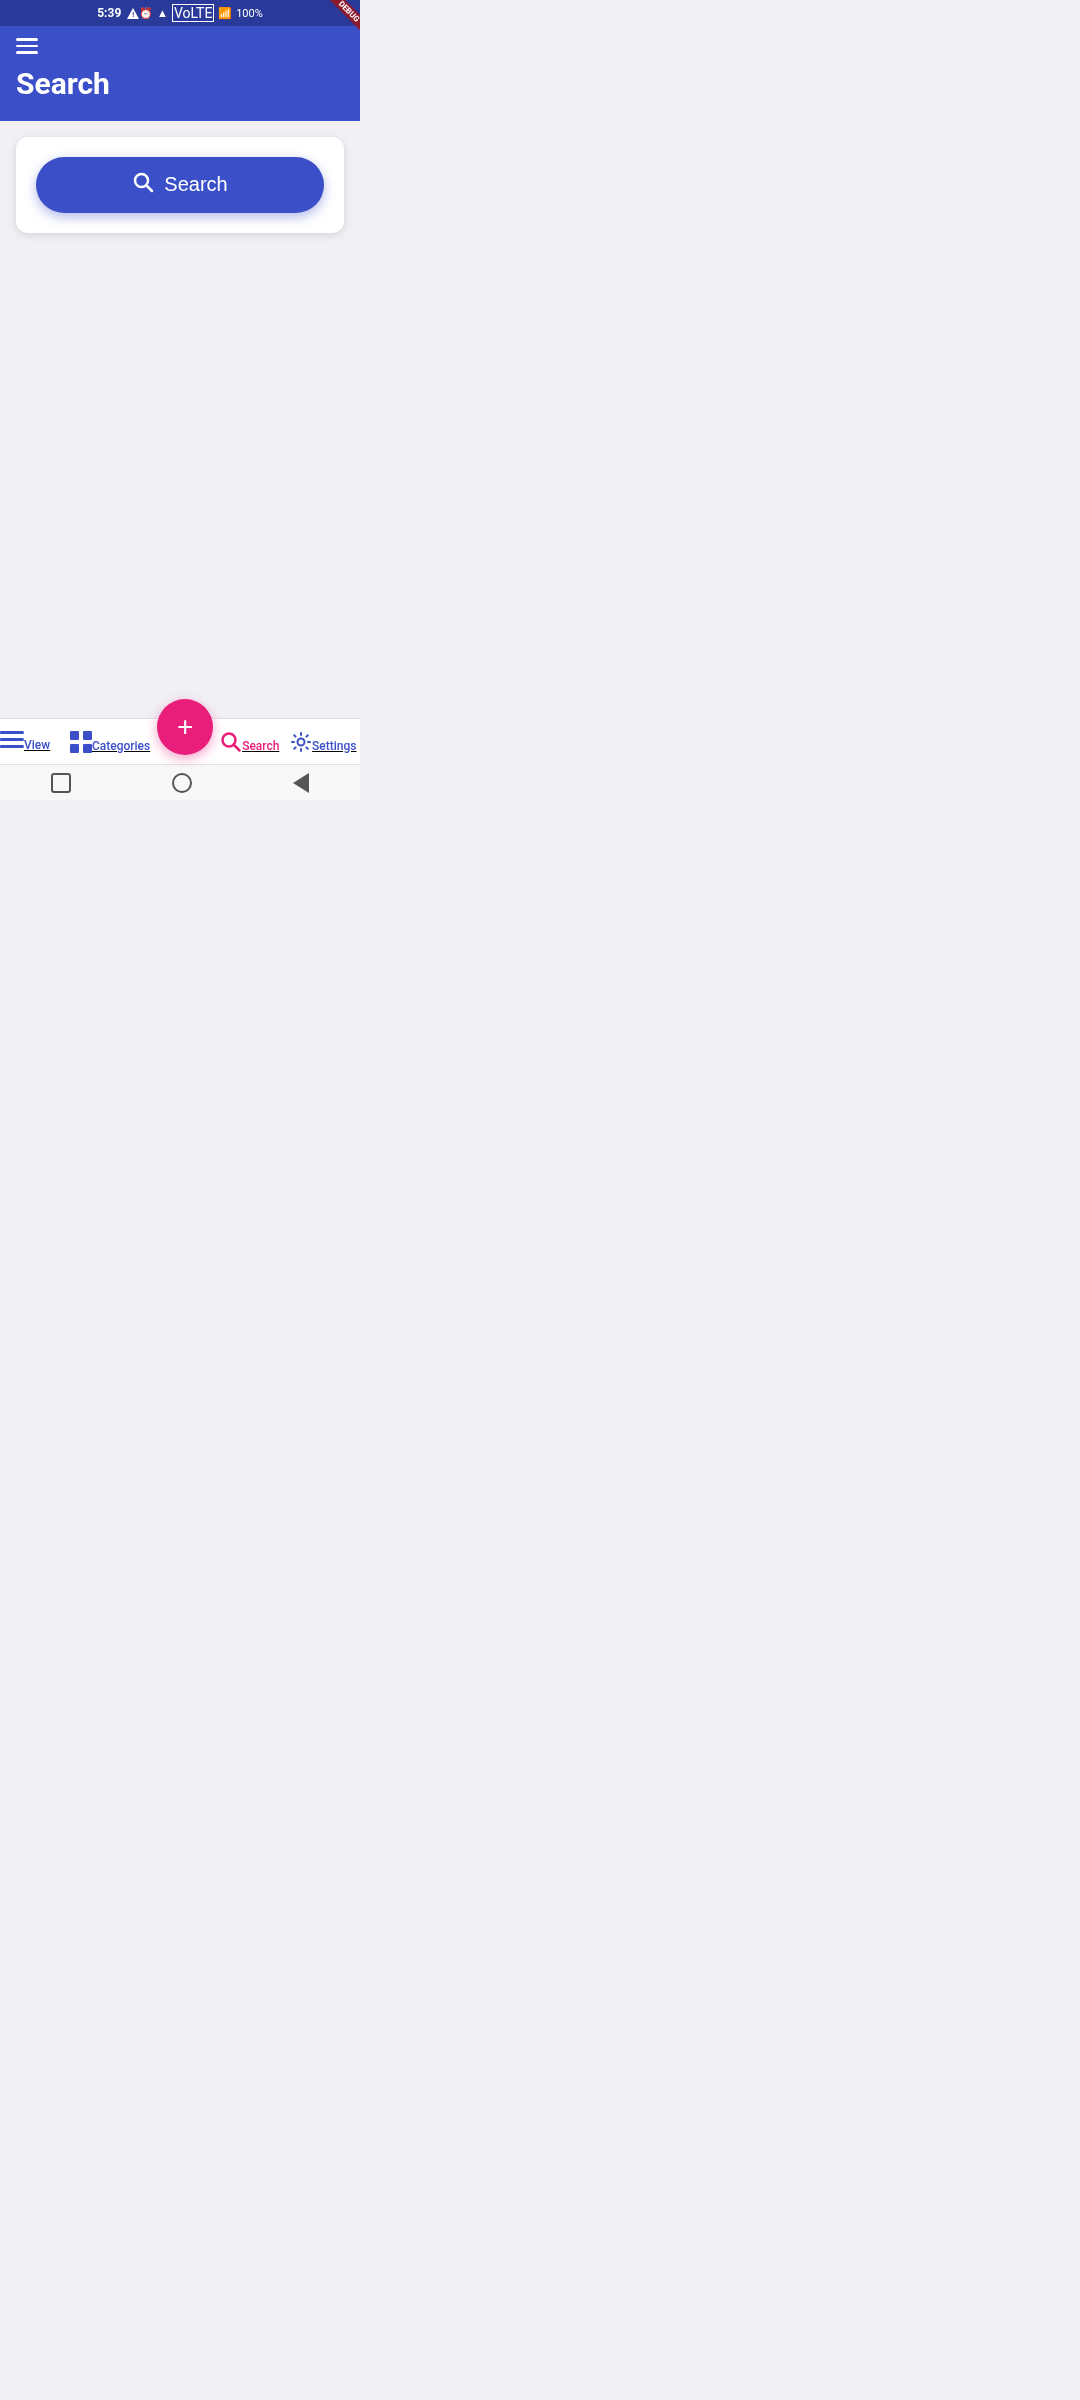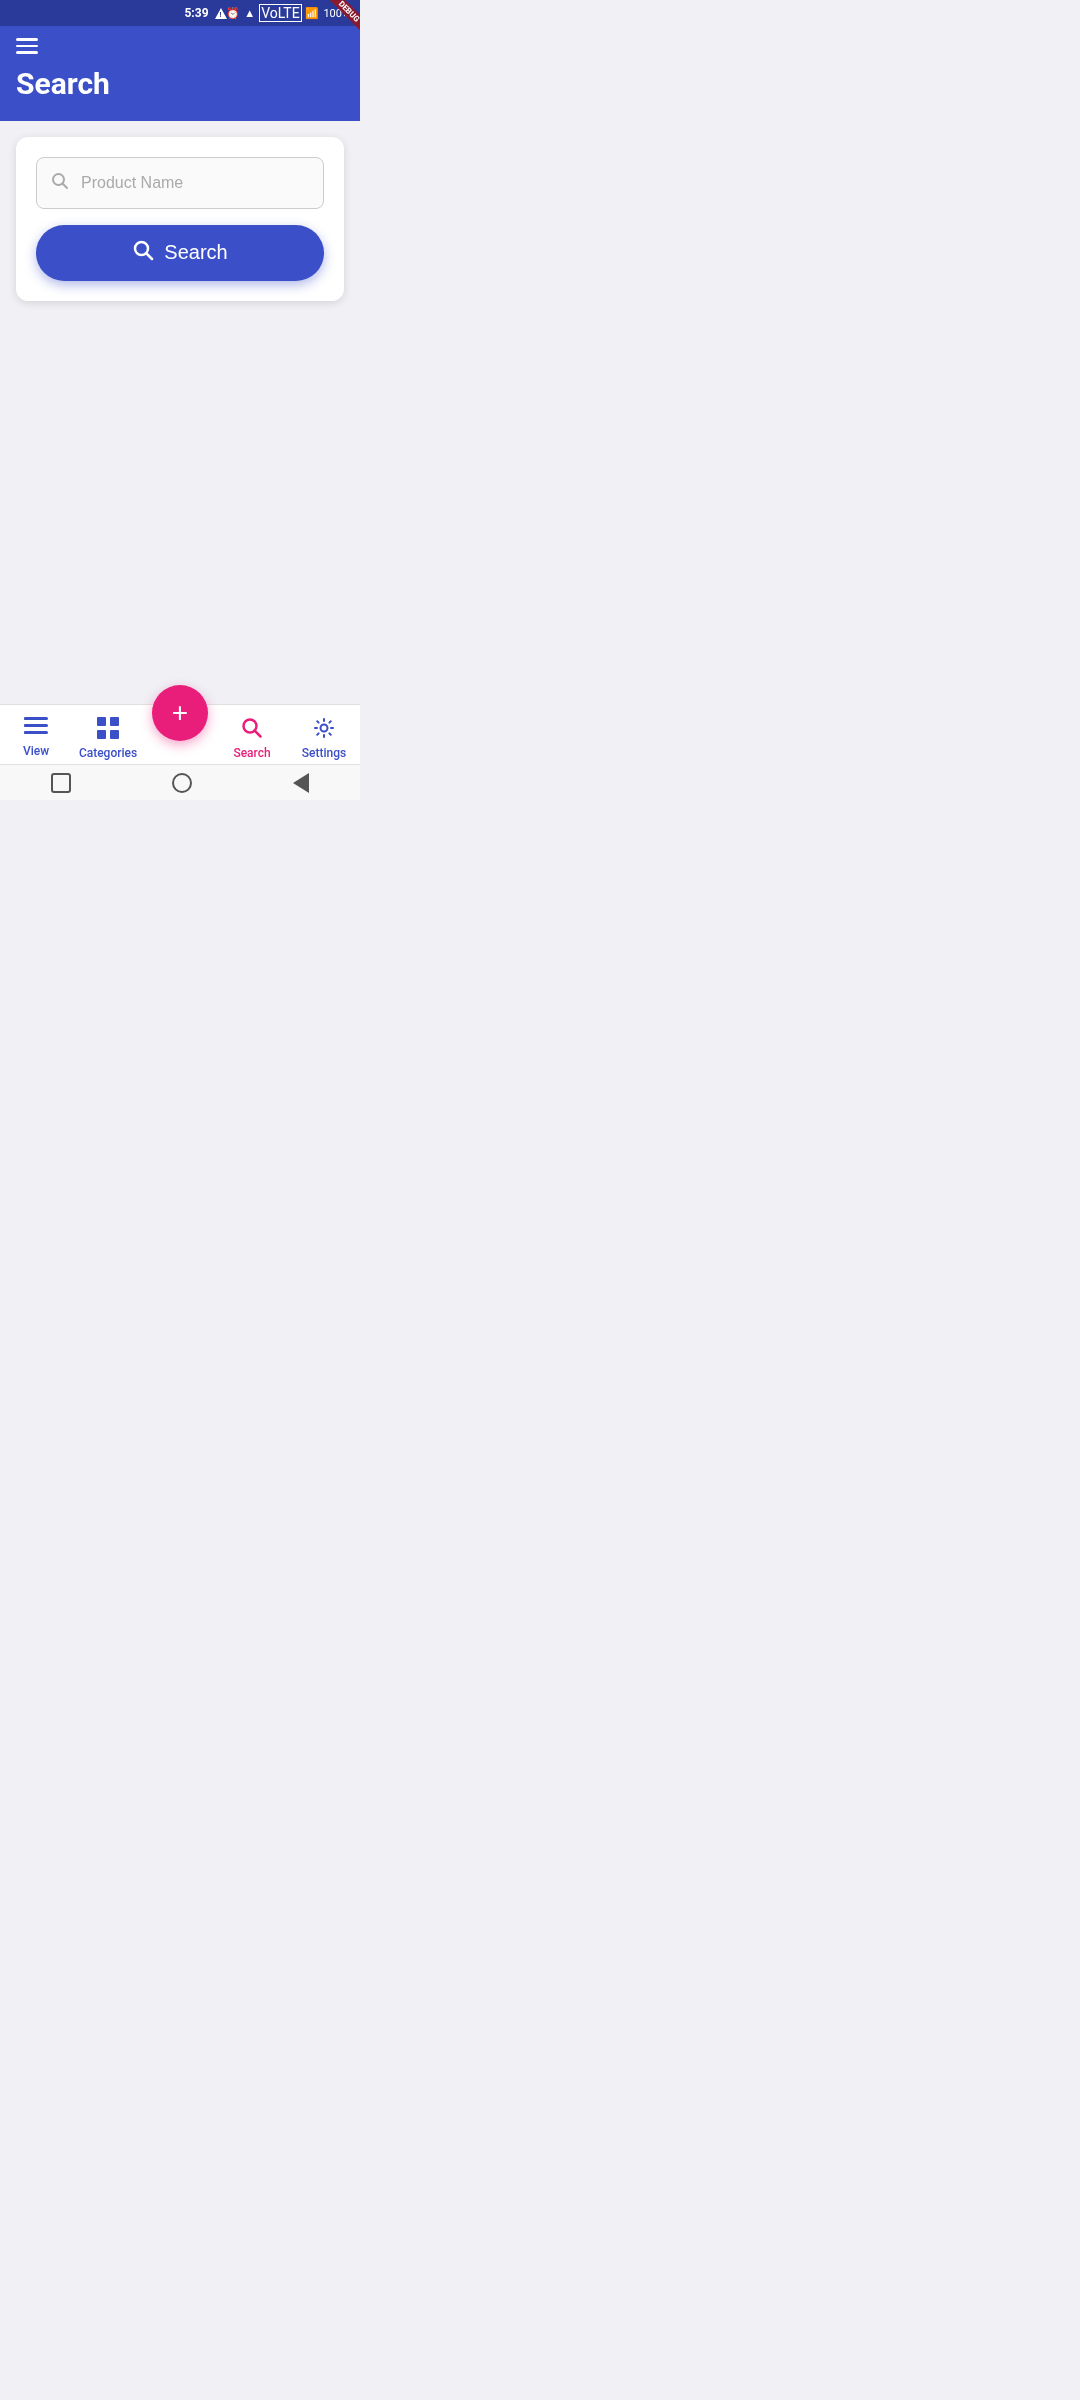--- a/index.html
+++ b/index.html
@@ -17,21 +17,21 @@
       overflow: hidden;
       position: relative;
     }
 
     
     .status-bar {
       background: #2a3a9a;
       height: 26px;
       display: flex;
       align-items: center;
-      justify-content: flex-end;
+      justify-content: center;
       padding: 0 10px;
       position: relative;
     }
 
     .status-left {
       color: white;
       font-size: 12px;
       font-weight: bold;
       display: flex;
       align-items: center;
@@ -146,25 +146,26 @@
 
     .nav-items {
       display: flex;
       justify-content: space-around;
       align-items: flex-start;
       position: relative;
     }
 
     .nav-item {
       display: flex;
-      flex-direction: column;
+      flex-direction: row;
       align-items: center;
       cursor: pointer;
       flex: 1;
       padding-top: 4px;
+      text-decoration: underline;
     }
 
     .nav-item-icon {
       font-size: 22px;
       margin-bottom: 2px;
     }
 
     .nav-item-label {
       font-size: 12px;
       font-weight: 500;
@@ -237,29 +238,20 @@
       <span style="display:block;height:2.5px;background:white;border-radius:2px;"></span>
     </span>
   </div>
   <h1 class="header-title">Search</h1>
 </div>
 
 <div class="main-content">
 
   <div class="search-card">
 
-    <div class="search-input-wrapper">
-      <span class="search-input-icon">
-        <svg width="20" height="20" viewBox="0 0 20 20" fill="none">
-          <circle cx="8.5" cy="8.5" r="5.5" stroke="#aaa" stroke-width="2"></circle>
-          <line x1="12.5" y1="12.5" x2="17" y2="17" stroke="#aaa" stroke-width="2" stroke-linecap="round"></line>
-        </svg>
-      </span>
-      <input type="text" class="search-input" placeholder="Product Name" style="">
-    </div>
 
     <button class="search-button">
       <span class="search-button-icon">
         <svg width="22" height="22" viewBox="0 0 22 22" fill="none">
           <circle cx="9.5" cy="9.5" r="6.5" stroke="white" stroke-width="2.5"></circle>
           <line x1="14.5" y1="14.5" x2="20" y2="20" stroke="white" stroke-width="2.5" stroke-linecap="round"></line>
         </svg>
       </span>
       <span>Search</span>
     </button>

